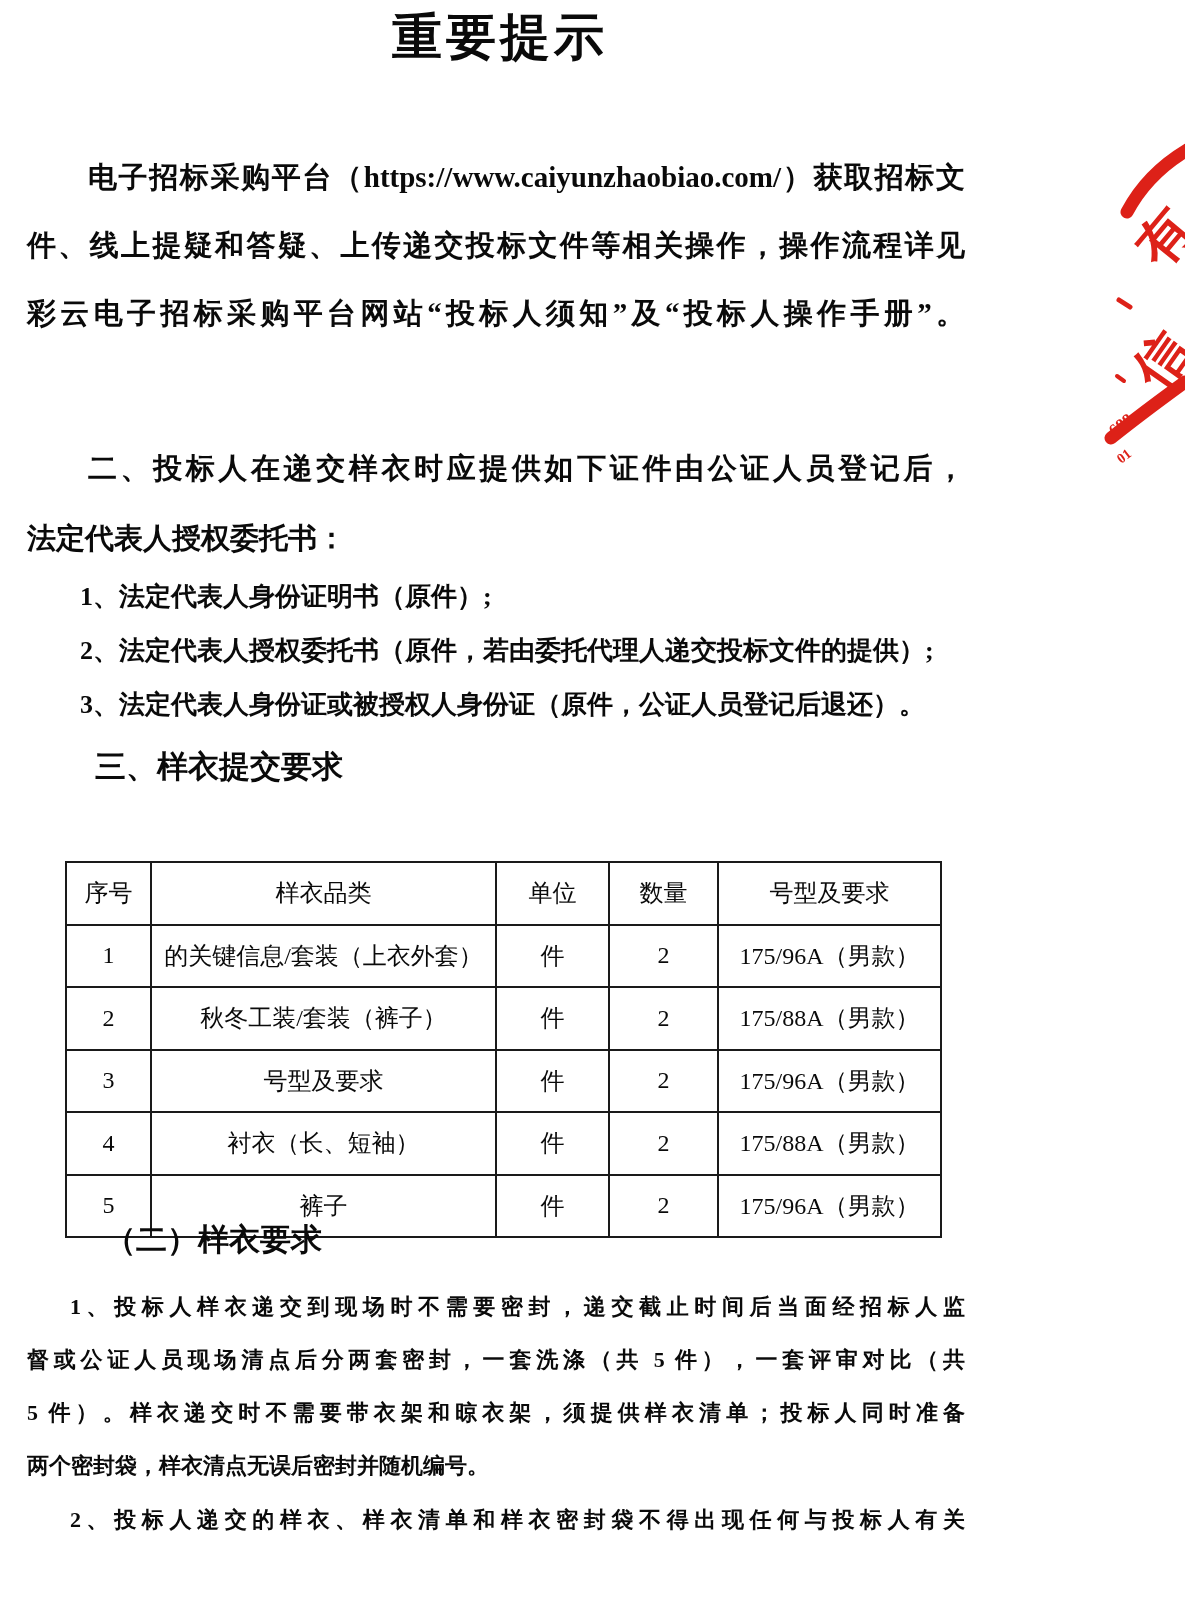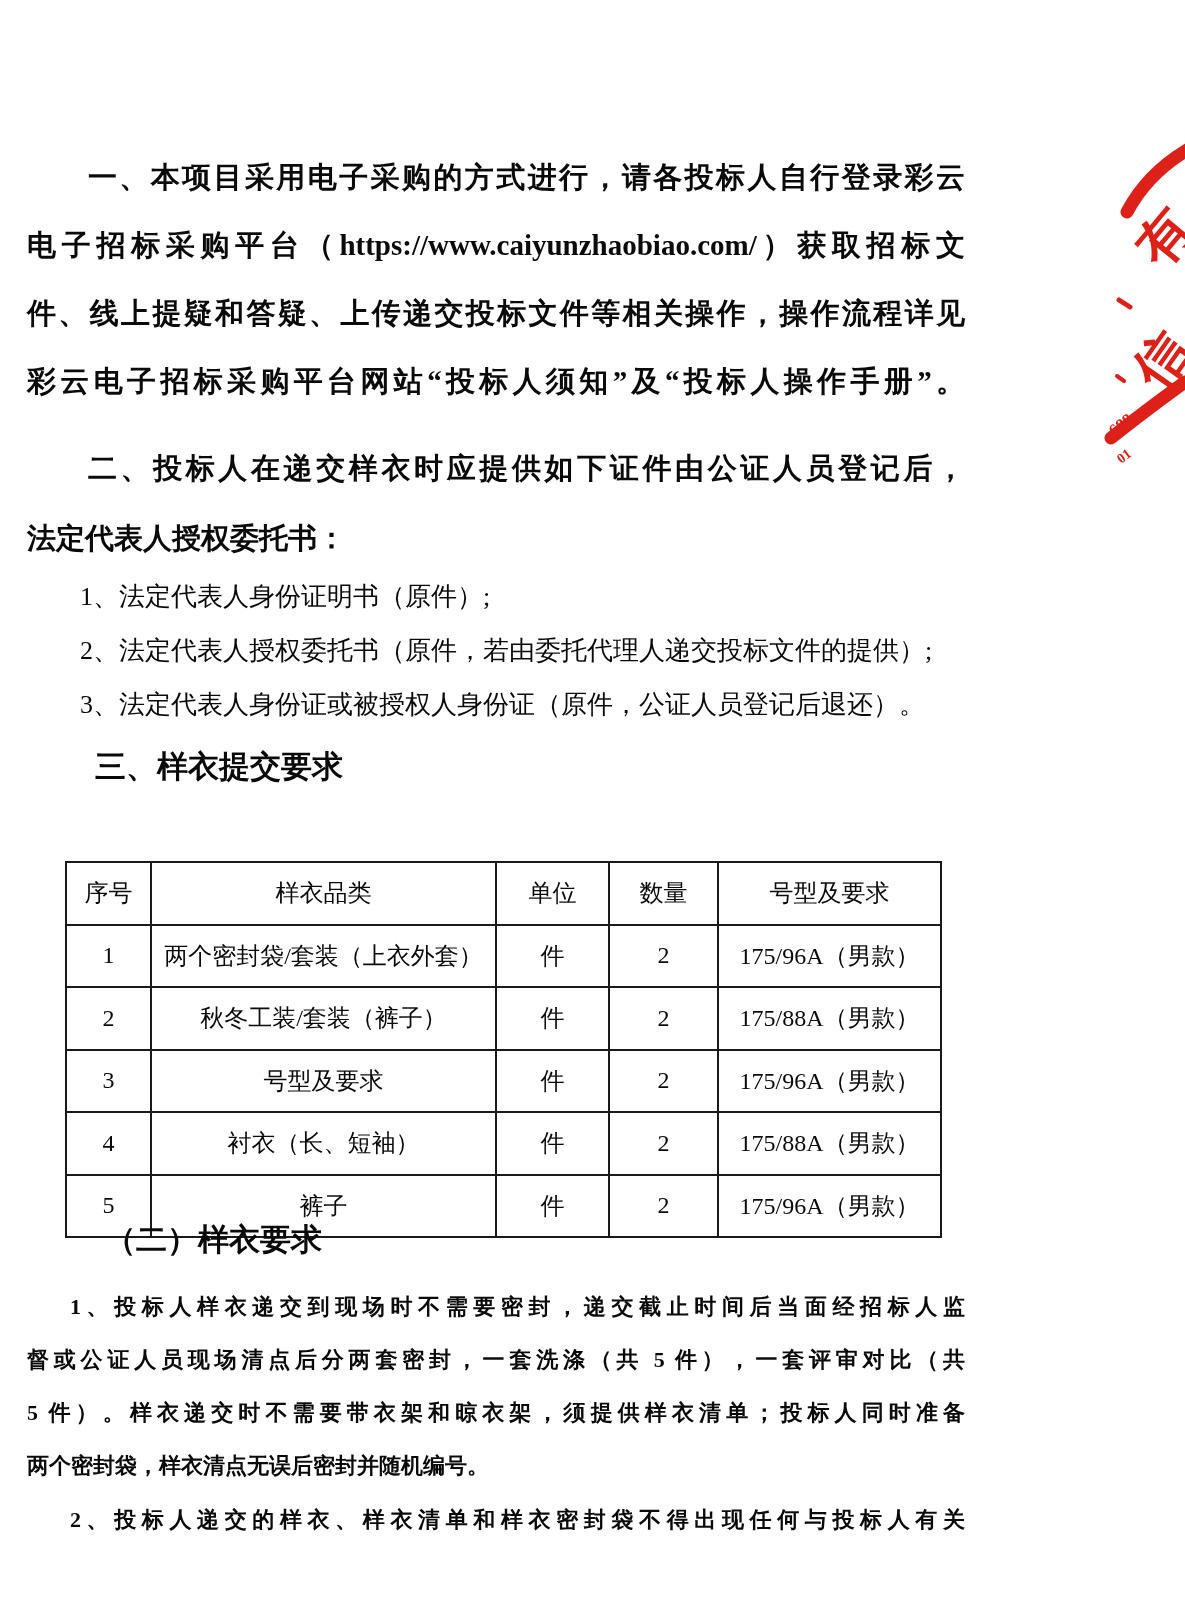--- a/index.html
+++ b/index.html
@@ -18,21 +18,21 @@
     letter-spacing:4px;line-height:64px;
   }
   
   .para{position:absolute;left:27px;width:938px;}
   .tline{white-space:nowrap;overflow:visible;}
   .tline.j{text-align:justify;text-align-last:justify;text-justify:inter-character;}
   .p-big .tline{height:68px;line-height:68px;font-size:29px;font-weight:bold;}
   .p-big2 .tline{height:70px;line-height:70px;font-size:29px;font-weight:bold;}
   .p-big .tline:first-of-type,.p-big2 .tline:first-of-type{text-indent:2.1em;}
   .p-list{left:80px;width:885px;}
-  .p-list .tline{height:54px;line-height:54px;font-size:26px;font-weight:normal;}
+  .p-list .tline{height:54px;line-height:54px;font-size:26px;font-weight:bold;}
   .p-req .tline{height:53px;line-height:53px;font-size:22px;font-weight:bold;}
   .p-req .tline:first-of-type{text-indent:1.95em;}
   .heading{
     position:absolute;font-weight:bold;font-size:31px;line-height:44px;white-space:nowrap;
   }
   
   .sample-table-wrap{position:absolute;left:65px;top:861px;}
   table.sample{
     border-collapse:collapse;table-layout:fixed;width:875px;
     font-size:24px;font-weight:normal;
@@ -44,24 +44,24 @@
     font-weight:normal;overflow:hidden;
   }
   
   .stamp{position:absolute;left:1093px;top:142px;width:92px;height:330px;}
 </style>
 </head>
 <body>
 
 <div id="page">
 
+  <div class="doc-title">重要提示</div>
 
   <div class="para p-big" style="top:143px">
 
-  <div class="tline j">一、本项目采用电子采购的方式进行，请各投标人自行登录彩云</div>
       <div class="tline j">电子招标采购平台（https://www.caiyunzhaobiao.com/）获取招标文</div>
       <div class="tline j">件、线上提疑和答疑、上传递交投标文件等相关操作，操作流程详见</div>
       <div class="tline j">彩云电子招标采购平台网站“投标人须知”及“投标人操作手册”。</div>
     </div>
 
   <div class="para p-big2" style="top:433px">
 
   <div class="tline j">二、投标人在递交样衣时应提供如下证件由公证人员登记后，</div>
       <div class="tline">法定代表人授权委托书：</div>
     </div>
@@ -90,21 +90,21 @@
             <th>序号</th>
             <th>样衣品类</th>
             <th>单位</th>
             <th>数量</th>
             <th>号型及要求</th>
           </tr>
         </thead>
       <tbody>
           <tr>
             <td>1</td>
-            <td>两个密封袋/套装（上衣外套）</td>
+            <td>的关键信息/套装（上衣外套）</td>
             <td>件</td>
             <td>2</td>
             <td>175/96A（男款）</td>
           </tr>
           <tr>
             <td>2</td>
             <td>秋冬工装/套装（裤子）</td>
             <td>件</td>
             <td>2</td>
             <td>175/88A（男款）</td>

